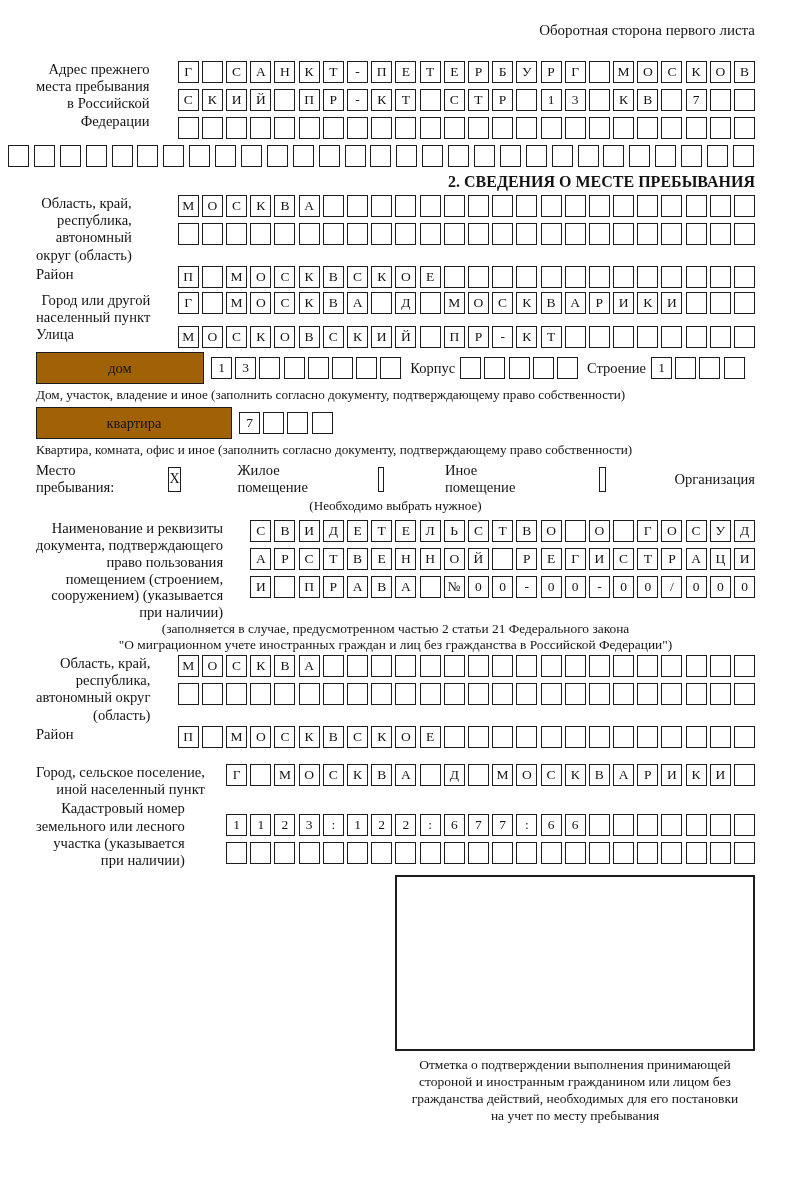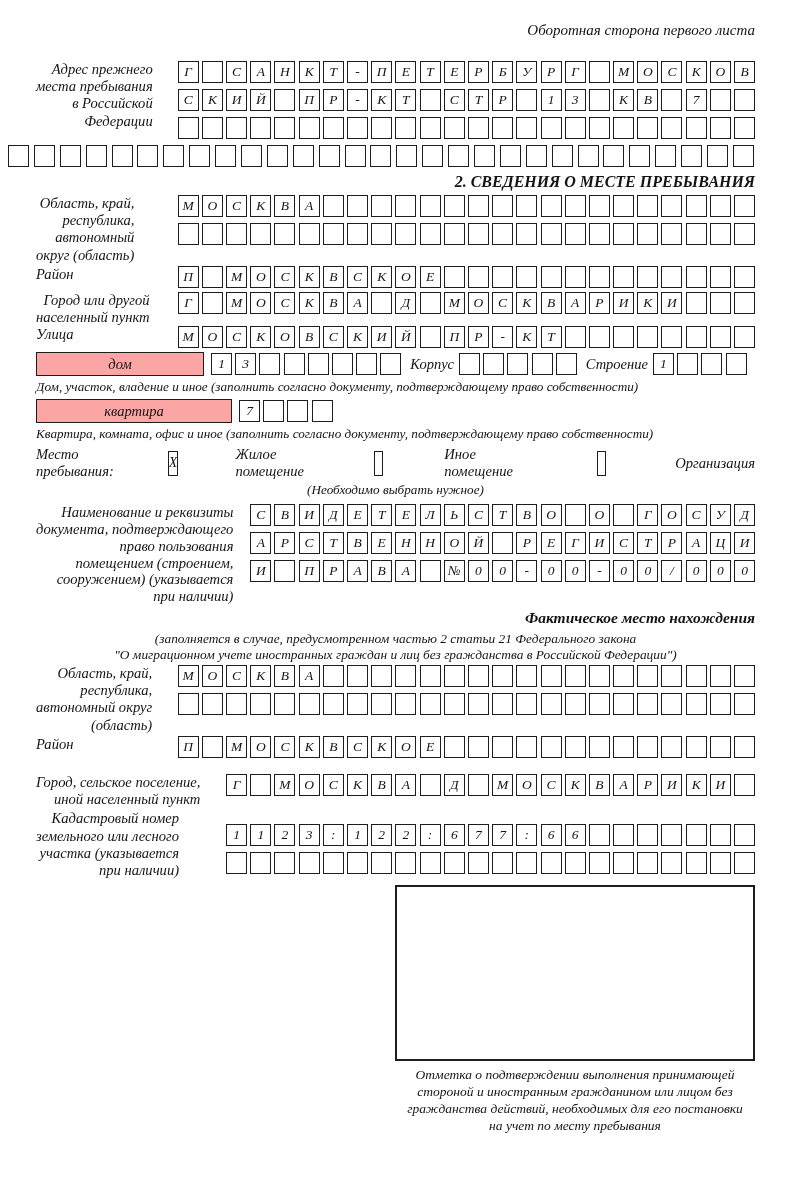--- a/index.html
+++ b/index.html
@@ -1,38 +1,38 @@
 <!DOCTYPE html>
 <html><head>
 <meta charset="utf-8">
 <style>
   html,body{margin:0;padding:0;background:#fff;}
   body{width:800px;height:1180px;overflow:hidden;color:#141414;
        font-family:"Liberation Serif", serif;}
-  .sheet{box-sizing:border-box;width:800px;height:1180px;padding:22px 45px 4px 36px;font-style:italic;}
+  .sheet{box-sizing:border-box;width:800px;height:1180px;padding:22px 45px 4px 36px;}
   .header-note{text-align:right;font-size:15px;margin-bottom:22px;}
 
   
   .cells{display:flex;gap:3.2px;}
   .cells.wide{gap:4.9px;}
   .cb{box-sizing:border-box;flex:0 0 21px;width:21px;height:22px;border:1.6px solid #1d1d1d;
       display:flex;align-items:center;justify-content:center;font-size:13.5px;background:#fff;}
 
   .field{display:flex;align-items:flex-start;text-align:right;}
   .f-label{font-size:14.6px;line-height:1.18;white-space:pre-line;}
   .rows{margin-left:auto;display:flex;flex-direction:column;gap:6px;align-items:flex-end;}
 
   .full-row{margin:6px 0 0 -28px;}
   .note-center{text-align:center;font-size:13.2px;margin-top:4px;}
   .note-left{font-size:13.2px;margin-top:3px;}
   .h-bold{text-align:right;font-weight:bold;font-size:16px;margin-top:6px;margin-bottom:4px;}
 
   .inline-row{display:flex;align-items:center;margin-top:4px;}
-  .wide-box{box-sizing:border-box;border:1.7px solid #1d1d1d;height:24px;display:flex;
-            align-items:center;justify-content:center;font-size:14.5px;background:#fca5a5;}
+  .wide-box{box-sizing:border-box;border:1.7px solid #1d1d1d;height:32px;display:flex;
+            align-items:center;justify-content:center;font-size:14.5px;background:#a16207;}
   .dom-box{width:168px;margin-right:7px;}
   .kv-box{width:196px;margin-right:7px;}
   .inline-label{font-size:14.5px;margin:0 5px 0 9px;white-space:nowrap;}
 
   .mesto{display:flex;align-items:center;margin-top:4px;font-size:14.6px;gap:44px;}
   .chk{box-sizing:border-box;width:23px;height:25px;border:1.7px solid #1d1d1d;display:flex;
        align-items:center;justify-content:center;font-size:14px;background:#fff;}
   .chk.m1{margin:0 13px 0 10px;}
   .chk.m2{margin:0 17px 0 26px;}
   .chk.m3{margin:0 25px 0 40px;}
@@ -456,21 +456,20 @@
           <span class="cb">0</span>
           <span class="cb">0</span>
           <span class="cb">/</span>
           <span class="cb">0</span>
           <span class="cb">0</span>
           <span class="cb">0</span>
         </div>
     </div>
   </div>
 
-  <div class="h-bold" style="margin-top:4px;font-size:15.5px">Фактическое место нахождения</div>
   <div class="fact-note">(заполняется в случае, предусмотренном частью 2 статьи 21 Федерального закона</div>
   <div class="fact-note">"О миграционном учете иностранных граждан и лиц без гражданства в Российской Федерации")</div>
 
   <div class="field" style="margin-top:2px">
     <div class="f-label">Область, край,
 республика,
 автономный округ
 (область)</div>
     <div class="rows">
       <div class="cells">

